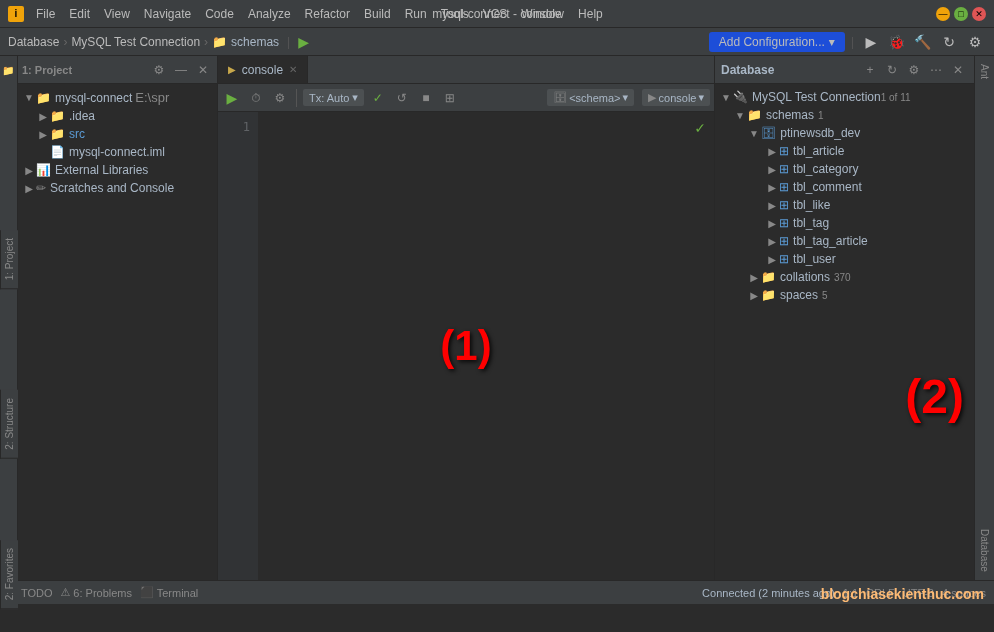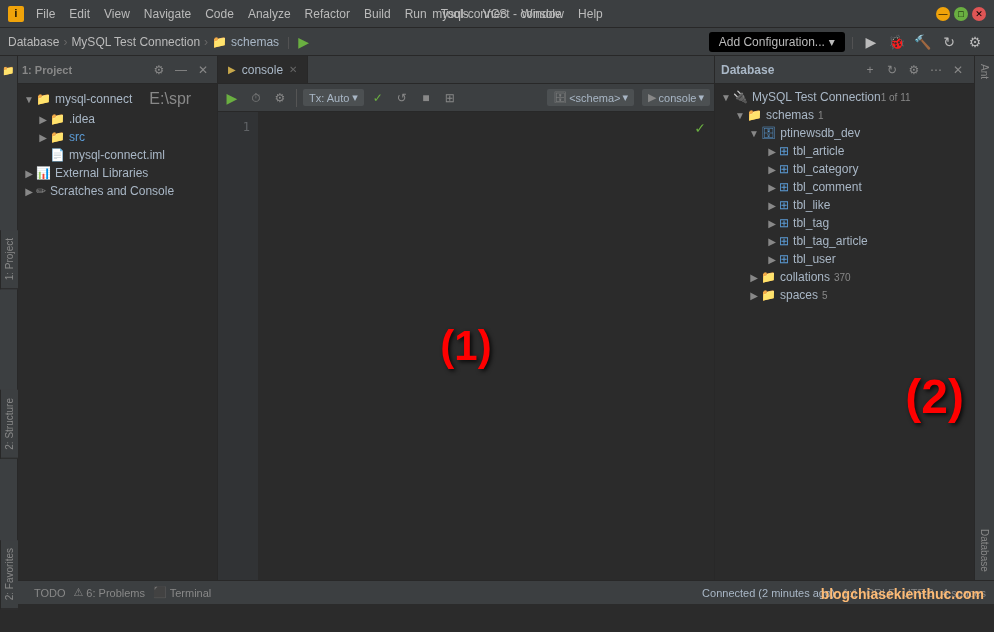--- a/index.html
+++ b/index.html
@@ -18,21 +18,21 @@
     #titlebar .close { background: #e05555; }
 
     
     #navbar { height: 28px; background: #3c3f41; display: flex; align-items: center; padding: 0 8px; gap: 4px; border-bottom: 1px solid #282828; }
     .breadcrumb { display: flex; align-items: center; gap: 4px; color: #bbbbbb; font-size: 12px; }
     .breadcrumb span { cursor: pointer; }
     .breadcrumb .sep { color: #666; }
     .breadcrumb .current { color: #a9b7c6; }
     .breadcrumb .folder-icon { color: #c8a84b; }
     .nav-spacer { flex: 1; }
-    .add-config-btn { background: #000000; border: none; color: #bbbbbb; padding: 3px 10px; border-radius: 3px; cursor: pointer; font-size: 12px; display: flex; align-items: center; gap: 4px; }
+    .add-config-btn { background: #1d4ed8; border: none; color: #bbbbbb; padding: 3px 10px; border-radius: 3px; cursor: pointer; font-size: 12px; display: flex; align-items: center; gap: 4px; }
     .nav-icon-btn { width: 22px; height: 22px; background: transparent; border: none; color: #bbbbbb; cursor: pointer; display: flex; align-items: center; justify-content: center; font-size: 14px; border-radius: 2px; }
 
     
     #main { display: flex; height: calc(632px - 28px - 28px - 28px - 24px); }
 
     
     #left-strip { width: 28px; background: #3c3f41; display: flex; flex-direction: column; border-right: 1px solid #282828; }
     .strip-item { width: 28px; height: 28px; display: flex; align-items: center; justify-content: center; cursor: pointer; color: #888; font-size: 11px; }
 
     
@@ -75,21 +75,21 @@
     .db-title { color: #a9b7c6; font-size: 12px; font-weight: bold; flex: 1; }
     .db-icon-btn { width: 20px; height: 20px; background: transparent; border: none; color: #888; cursor: pointer; display: flex; align-items: center; justify-content: center; font-size: 12px; border-radius: 2px; }
     #db-tree { flex: 1; overflow: auto; padding: 4px 0; }
 
     
     #right-strip { width: 20px; background: #3c3f41; display: flex; flex-direction: column; align-items: center; border-left: 1px solid #282828; }
     .rstrip-label { writing-mode: vertical-rl; font-size: 10px; color: #888; padding: 8px 2px; cursor: pointer; white-space: nowrap; }
 
     
     #bottom-bar { height: 24px; background: #3c3f41; display: flex; align-items: center; padding: 0 8px; gap: 8px; border-top: 1px solid #282828; font-size: 11px; color: #888; }
-    .todo-btn { display: flex; align-items: center; gap: 16px; cursor: pointer; color: #888; }
+    .todo-btn { display: flex; align-items: center; gap: 3px; cursor: pointer; color: #888; }
     .problems-btn { display: flex; align-items: center; gap: 3px; cursor: pointer; color: #888; }
     .terminal-btn { display: flex; align-items: center; gap: 3px; cursor: pointer; color: #888; }
     .bottom-spacer { flex: 1; }
     .status-info { display: flex; align-items: center; gap: 8px; font-size: 11px; color: #888; }
     .status-connected { color: #a9b7c6; }
 
     
     #watermark { position: fixed; bottom: 30px; right: 10px; color: #fdba74; font-size: 14px; font-weight: bold; font-family: Arial; pointer-events: none; z-index: 100; }
   </style>
 </head>
@@ -157,21 +157,21 @@
       <button class="proj-icon-btn">⚙</button>
       <button class="proj-icon-btn">—</button>
       <button class="proj-icon-btn">✕</button>
     </div>
     <div id="project-tree">
 
       <div class="tree-item">
         <span class="tree-arrow">▼</span>
         <span class="tree-icon" style="color:#c8a84b;">📁</span>
         <span class="tree-text">mysql-connect</span>
-        <span style="color:#888; font-size:16px; margin-left:17px;">E:\spr</span>
+        <span style="color:#888; font-size:13px; margin-left:3px;">E:\spr</span>
       </div>
 
       <div class="tree-item">
         <span class="tree-indent" style="width:14px;"></span>
         <span class="tree-arrow">▶</span>
         <span class="tree-icon" style="color:#c8a84b;">📁</span>
         <span class="tree-text">.idea</span>
       </div>
 
       <div class="tree-item">

